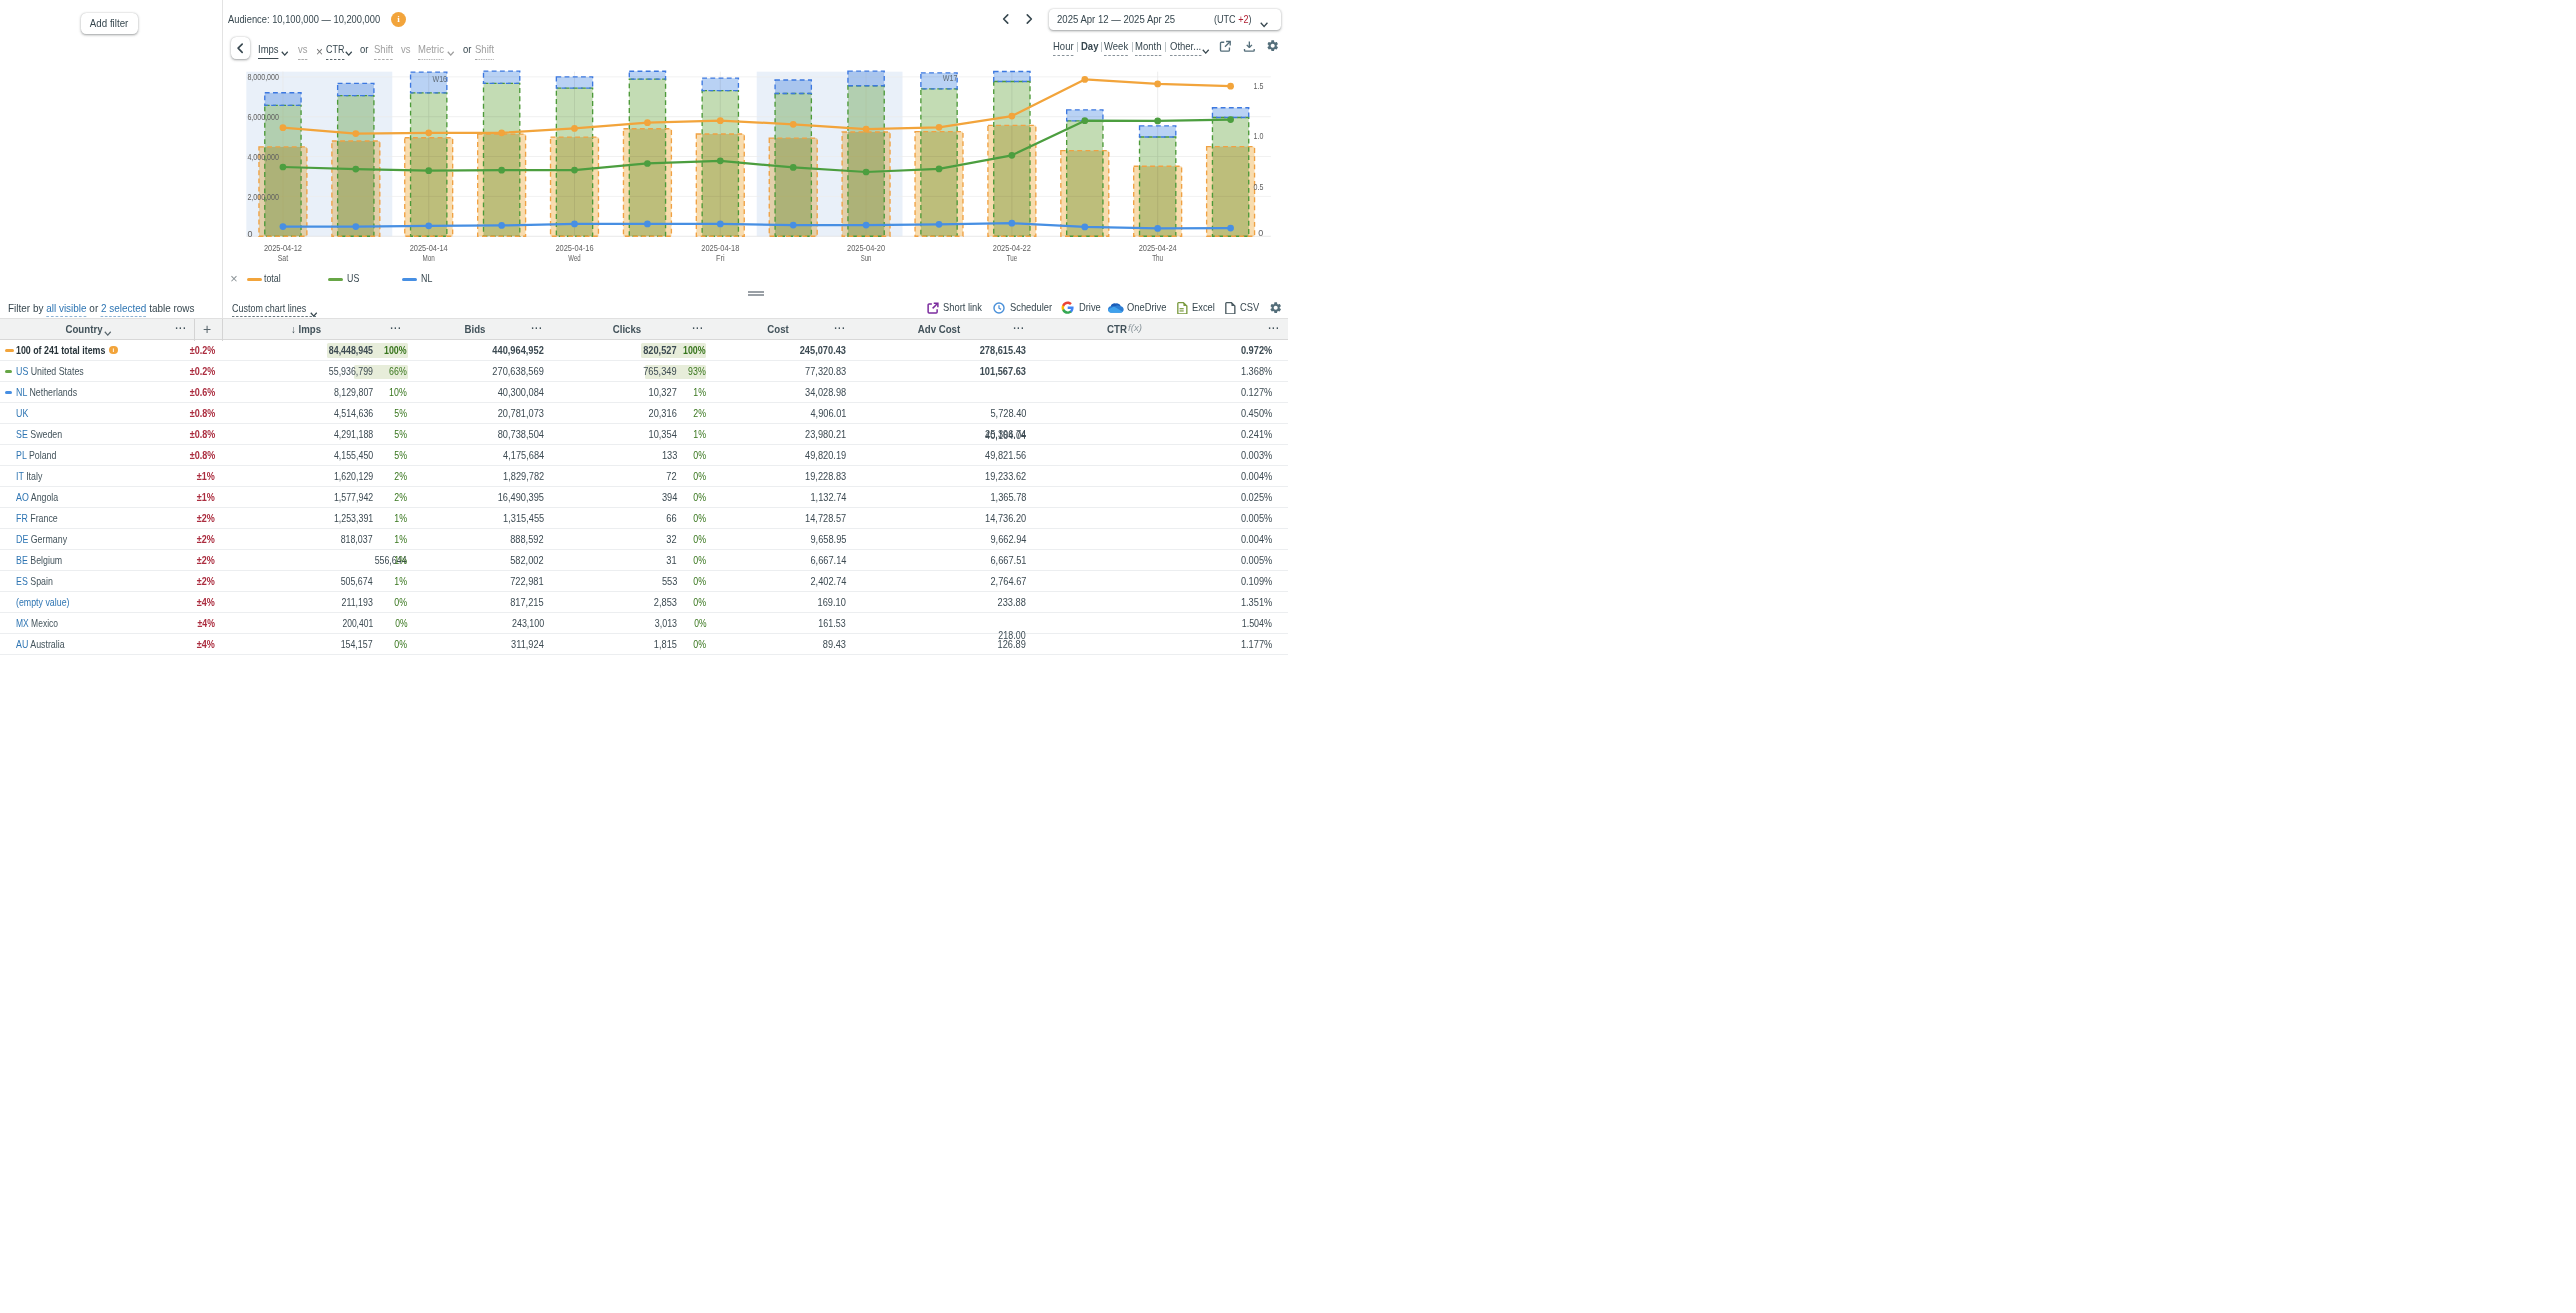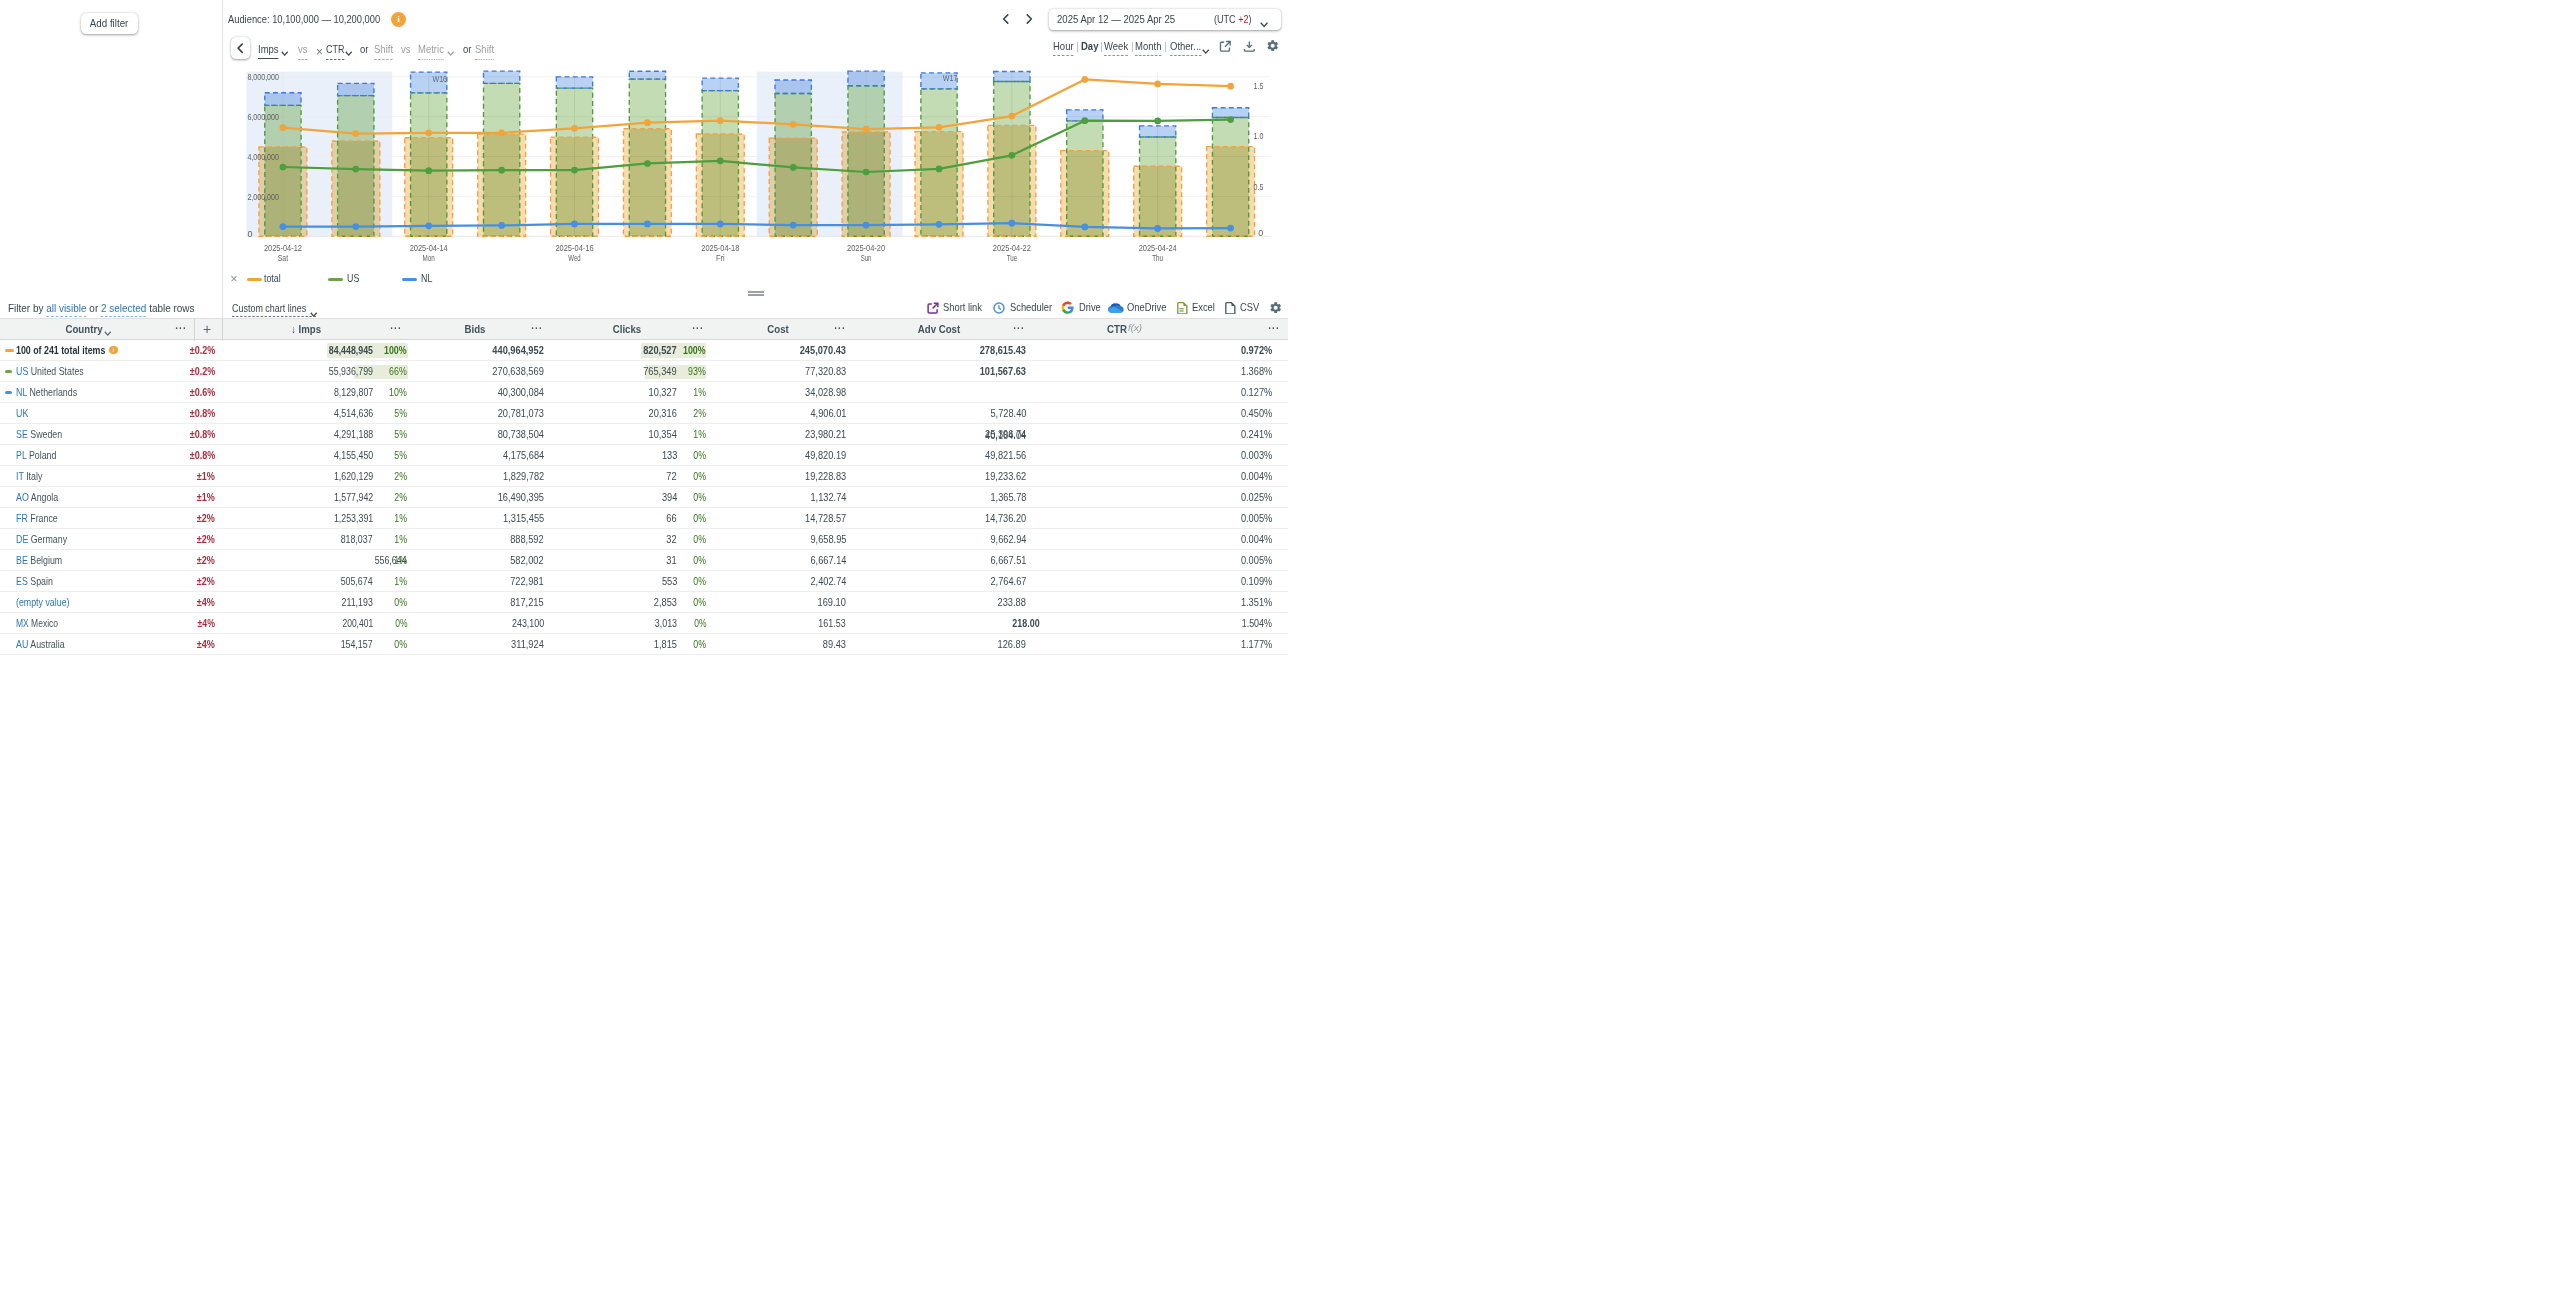--- a/index.html
+++ b/index.html
@@ -506,21 +506,21 @@
 </div>
 <div class="abs" style="left:0;top:295px;width:1288px;height:21px;border-bottom:0.7px solid #eceef0;font-size:10px;">
 <span class="abs" style="left:15.7px;line-height:21px;"><span class="cxl"><span style="color:#2e75b3;">MX</span> <span style="color:#44545c;">Mexico</span></span></span>
 <span class="abs" style="right:1073px;line-height:21px;font-weight:bold;color:#ab2d3f;"><span class="cxr" style="transform:scaleX(0.87);">±4%</span></span>
 <span class="abs" style="right:915px;line-height:21px;font-weight:normal;color:#3c4a52;"><span class="cxr">200,401</span></span>
 <span class="abs" style="right:881px;line-height:21px;font-weight:normal;color:#38761d;"><span class="cxr">0%</span></span>
 <span class="abs" style="right:744px;line-height:21px;font-weight:normal;color:#3c4a52;"><span class="cxr" style="transform:scaleX(0.89);">243,100</span></span>
 <span class="abs" style="right:611px;line-height:21px;font-weight:normal;color:#3c4a52;"><span class="cxr" style="transform:scaleX(0.89);">3,013</span></span>
 <span class="abs" style="right:582px;line-height:21px;font-weight:normal;color:#38761d;"><span class="cxr">0%</span></span>
 <span class="abs" style="right:442px;line-height:21px;font-weight:normal;color:#3c4a52;"><span class="cxr" style="transform:scaleX(0.89);">161.53</span></span>
-<span class="abs" style="right:248px;line-height:21px;font-weight:bold;color:#3c4a52;"><span class="cxr" style="transform:scaleX(0.89);">218.00</span></span>
+<span class="abs" style="right:262px;line-height:21px;font-weight:normal;color:#3c4a52;margin-top:12px;"><span class="cxr" style="transform:scaleX(0.89);">218.00</span></span>
 <span class="abs" style="right:16px;line-height:21px;font-weight:normal;color:#3c4a52;"><span class="cxr" style="transform:scaleX(0.89);">1.504%</span></span>
 </div>
 <div class="abs" style="left:0;top:316px;width:1288px;height:21px;border-bottom:0.7px solid #eceef0;font-size:10.4px;">
 <span class="abs" style="left:15.7px;line-height:21px;"><span class="cxl"><span style="color:#2e75b3;">AU</span> <span style="color:#44545c;">Australia</span></span></span>
 <span class="abs" style="right:1073px;line-height:21px;font-weight:bold;color:#ab2d3f;"><span class="cxr" style="transform:scaleX(0.87);">±4%</span></span>
 <span class="abs" style="right:915px;line-height:21px;font-weight:normal;color:#3c4a52;"><span class="cxr">154,157</span></span>
 <span class="abs" style="right:881px;line-height:21px;font-weight:normal;color:#38761d;"><span class="cxr">0%</span></span>
 <span class="abs" style="right:744px;line-height:21px;font-weight:normal;color:#3c4a52;"><span class="cxr" style="transform:scaleX(0.89);">311,924</span></span>
 <span class="abs" style="right:611px;line-height:21px;font-weight:normal;color:#3c4a52;"><span class="cxr" style="transform:scaleX(0.89);">1,815</span></span>
 <span class="abs" style="right:582px;line-height:21px;font-weight:normal;color:#38761d;"><span class="cxr">0%</span></span>

